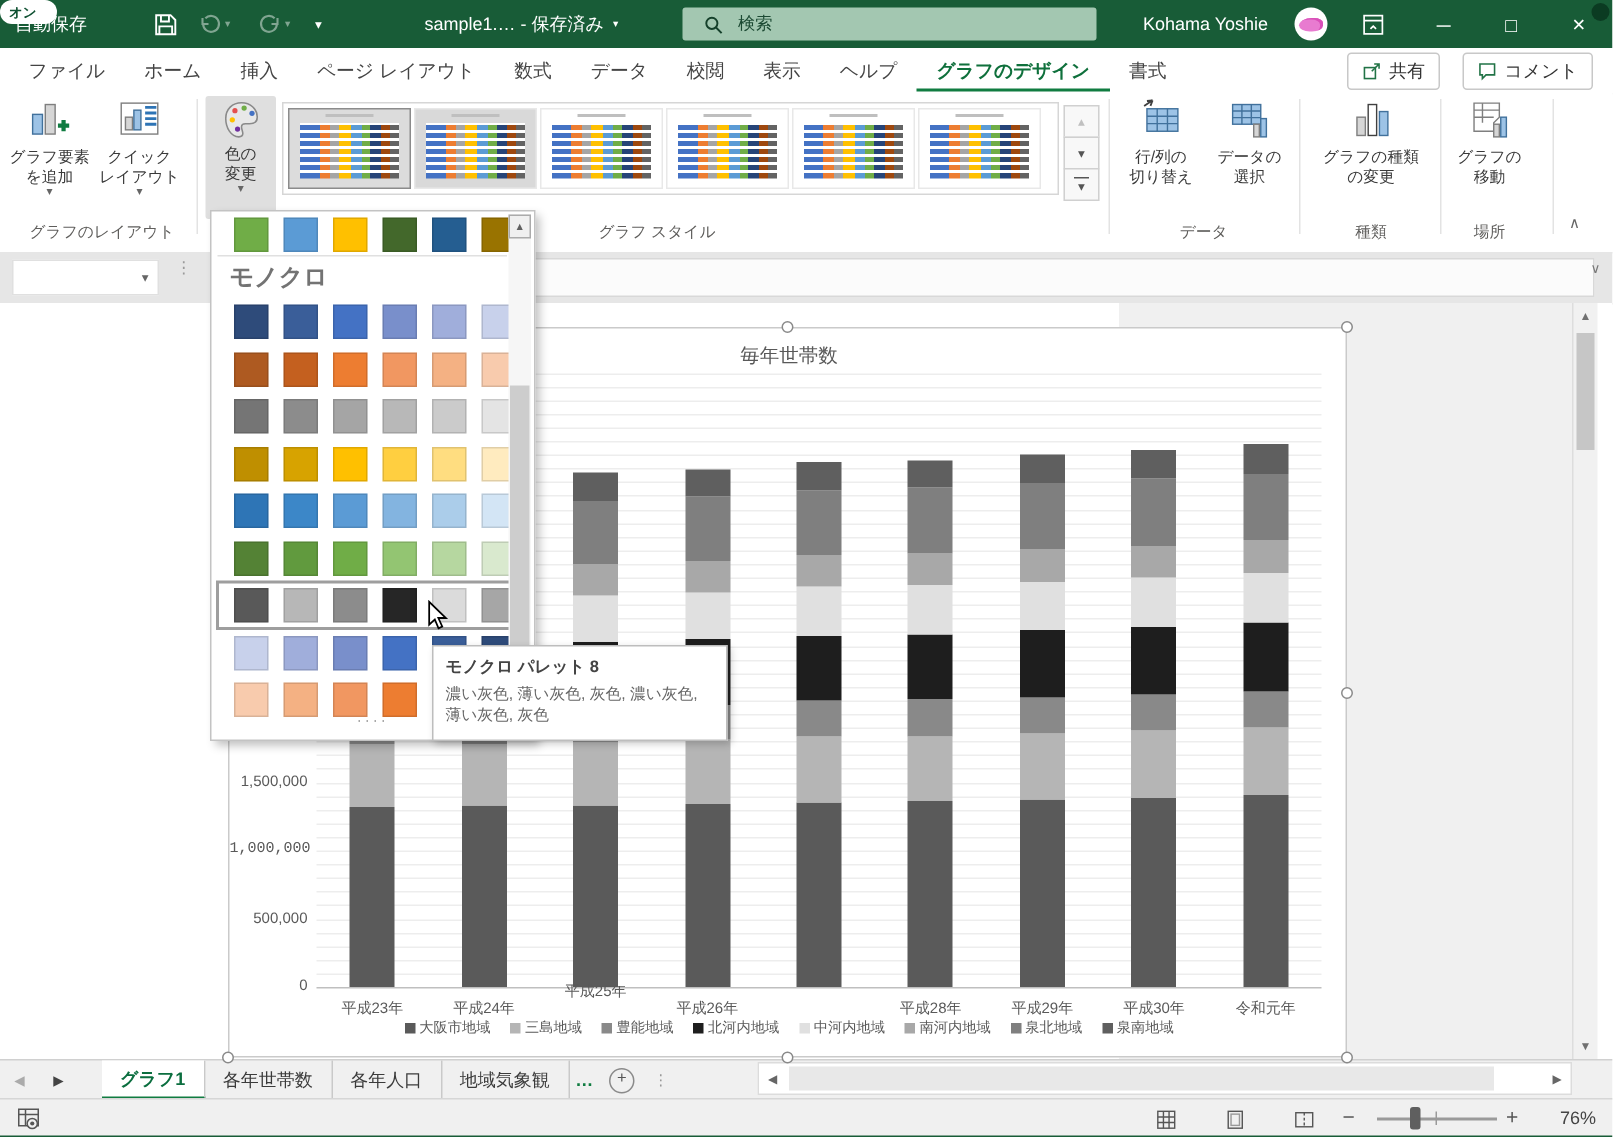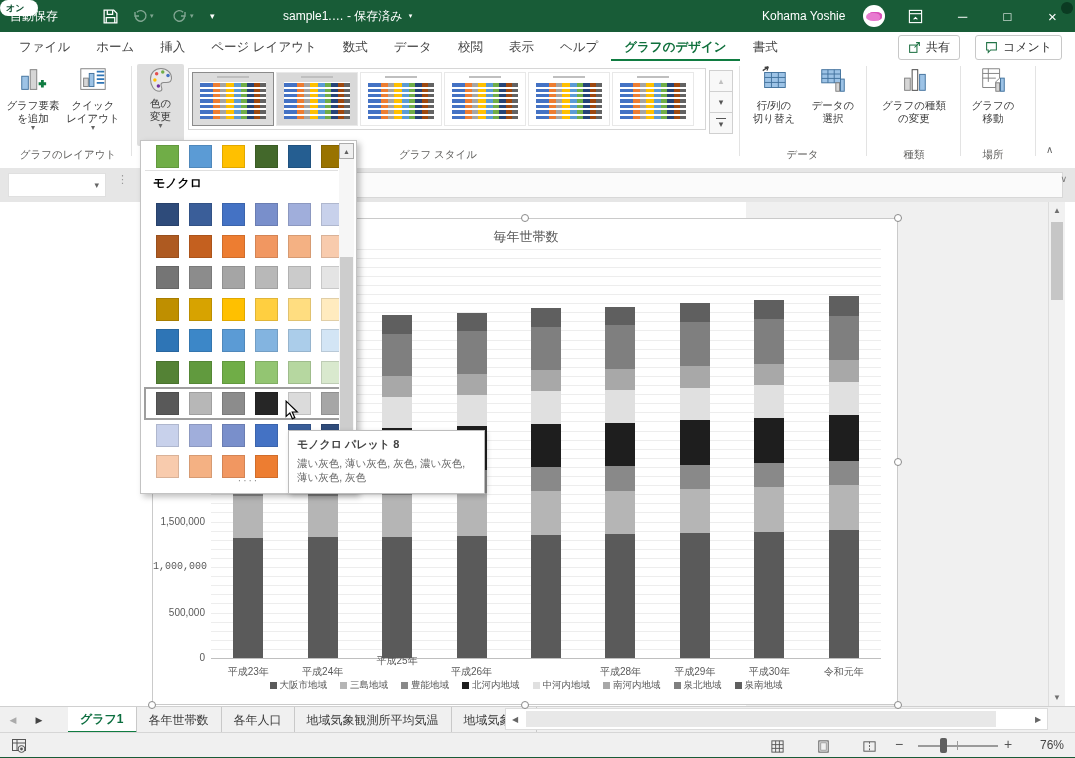--- a/index.html
+++ b/index.html
@@ -62,21 +62,21 @@
   .lg-swatch{width:7px;height:7px;display:inline-block;}
   .handle{position:absolute;width:8px;height:8px;border-radius:50%;background:#fff;border:1px solid #8a8a8a;box-sizing:border-box;z-index:5;}
   
   #vscroll{position:absolute;left:1048px;top:0;width:17px;height:504px;background:#F1F1F1;border-left:1px solid #DDD;box-sizing:border-box;}
   #vscroll .arrow{position:absolute;left:0;width:16px;height:17px;color:#707070;font-size:8px;display:flex;align-items:center;justify-content:center;}
   #vscroll .thumbv{position:absolute;left:2px;top:20px;width:12px;height:78px;background:#C6C6C6;}
   
   #color-menu{left:140px;top:140px;width:215px;height:352px;background:#fff;border:1px solid #C3C3C3;box-shadow:3px 3px 6px rgba(0,0,0,.25);z-index:15;}
   .swrow{position:absolute;left:15px;display:flex;gap:10px;}
   .sw{width:23px;height:23px;border:1px solid rgba(0,0,0,.12);box-sizing:border-box;}
-  #mono-header{position:absolute;left:12px;top:34px;font-size:12px;font-weight:700;color:#000000;}
+  #mono-header{position:absolute;left:12px;top:34px;font-size:16px;font-weight:700;color:#737373;}
   #menu-divider{position:absolute;left:4px;right:18px;top:29px;height:1px;background:#E0E0E0;}
   #hl-box{position:absolute;left:3px;top:246px;width:205px;height:33px;border:2px solid #9E9E9E;background:#fff;box-sizing:border-box;}
   #menu-dots{position:absolute;left:0;right:0;top:334px;text-align:center;color:#8a8a8a;font-size:10px;letter-spacing:2px;}
   #menu-scroll{position:absolute;right:2px;top:2px;width:15px;height:346px;background:#F6F6F6;}
   #menu-scroll .btn{position:absolute;left:0;width:15px;height:16px;border:1px solid #ABABAB;background:#F0F0F0;color:#606060;font-size:7px;display:flex;align-items:center;justify-content:center;box-sizing:border-box;}
   #menu-scroll .thumbm{position:absolute;left:1px;top:114px;width:13px;height:230px;background:#CDCDCD;}
   
   #palette-tooltip{left:288px;top:430px;width:197px;height:64px;background:#fff;border:1px solid #BDBDBD;box-shadow:2px 2px 5px rgba(0,0,0,.2);z-index:20;padding:6px 8px;box-sizing:border-box;}
   #palette-tooltip .tt-title{font-size:11px;font-weight:700;color:#444;}
   #palette-tooltip .tt-body{font-size:10.5px;color:#666;margin-top:4px;line-height:14px;}
@@ -130,20 +130,27 @@
     <svg width="16" height="16" viewBox="0 0 16 16" style="transform:scaleX(-1)">
         <path d="M3 4v4h4" fill="none" stroke="#fff" stroke-width="1.4"></path>
         <path d="M3.4 8a5.3 5.3 0 1 0 1.5-3.8" fill="none" stroke="#fff" stroke-width="1.4"></path>
       </svg>
     <span style="font-size:7px;margin-left:2px">▾</span>
   </div>
   <div class="tb-item" style="left:210px;font-size:9px">▾</div>
   <div class="tb-item" style="left:283px">
     <span>sample1.… - 保存済み</span>
       <span style="font-size:7px;margin-left:6px">▾</span>
+  </div>
+  <div id="search-box">
+    <svg width="13" height="13" viewBox="0 0 14 14">
+        <circle cx="6" cy="6" r="4" fill="none" stroke="#15402B" stroke-width="1.4"></circle>
+        <path d="M9 9l4 4" stroke="#15402B" stroke-width="1.4"></path>
+      </svg>
+    <input id="search-input" placeholder="検索" style="">
   </div>
   <div class="tb-item" style="left:762px">Kohama Yoshie</div>
   <div id="avatar">
       <span class="scribble"></span>
     </div>
   <div class="winbtn" style="left:893px">
     <svg width="15" height="15" viewBox="0 0 16 16">
         <rect x="1.5" y="1.5" width="13" height="13" fill="none" stroke="#fff" stroke-width="1.2"></rect>
         <path d="M1.5 5h13" stroke="#fff" stroke-width="1.2"></path>
         <path d="M6 11l2-2 2 2" fill="none" stroke="#fff" stroke-width="1.2"></path>
@@ -598,21 +605,20 @@
 </svg>
 
 <div class="abs" id="tabbar">
   <div class="navarr" style="color:#ABABAB">◀</div>
   <div class="navarr">▶</div>
   <div style="width:16px"></div>
   <div id="sheettabs" style="display:flex">
       <div class="stab active">グラフ1</div>
       <div class="stab">各年世帯数</div>
       <div class="stab">各年人口</div>
-      <div class="stab">地域気象観測所平均気温</div>
       <div class="stab">地域気象観</div>
     </div>
   <div id="overflow-ind">…</div>
   <div id="new-sheet">
       <span class="plus-circle">+</span>
     </div>
   <div id="tab-dots">⋮</div>
 </div>
 <div class="abs" id="hscroll">
   <div class="hbtn" style="left:0">◀</div>

